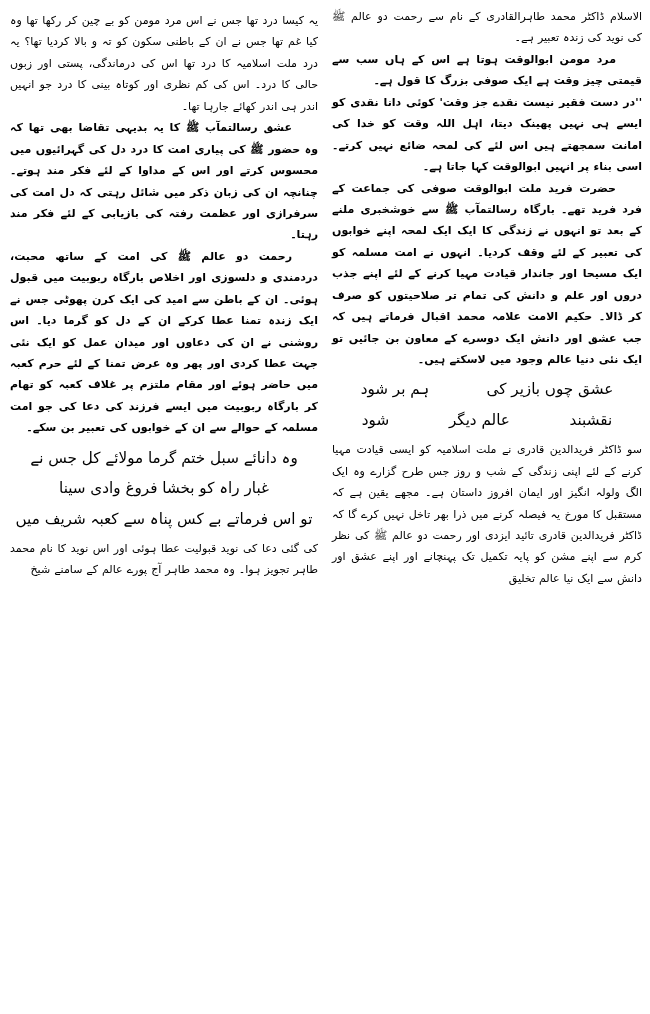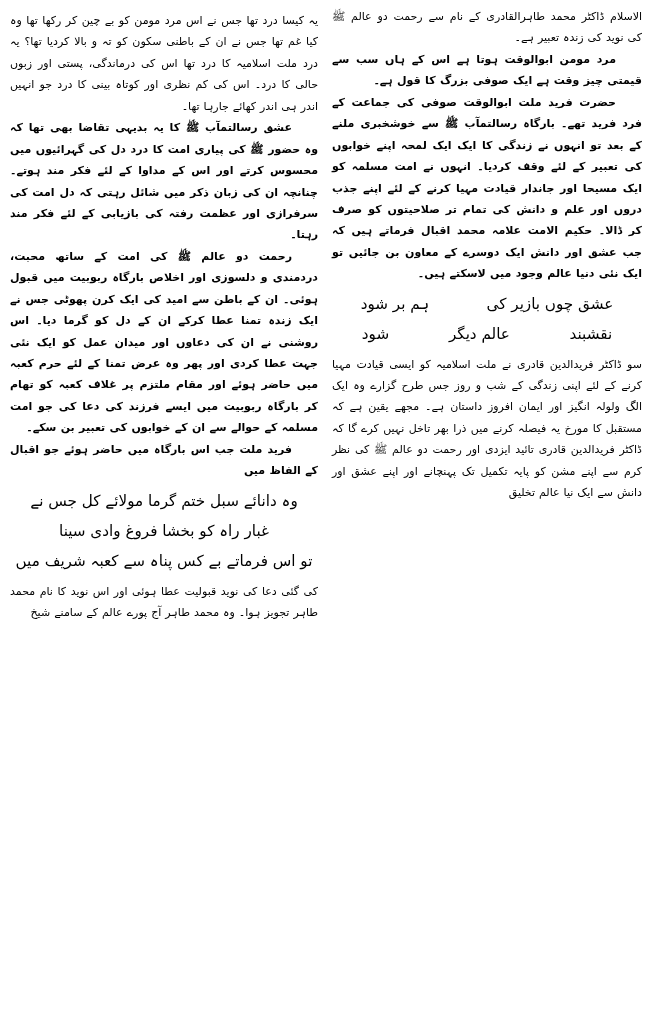--- a/index.html
+++ b/index.html
@@ -71,20 +71,21 @@
 </style>
 </head>
 <body>
 
 <div class="page">
 
   <div class="column right">
 
     <p class="para">الاسلام ڈاکٹر محمد طاہرالقادری کے نام سے رحمت دو عالم ﷺ کی نوید کی زندہ تعبیر ہے۔</p>
     <p class="para indent">مرد مومن ابوالوقت ہوتا ہے اس کے ہاں سب سے قیمتی چیز وقت ہے ایک صوفی بزرگ کا قول ہے۔</p>
+    <p class="para">''در دست فقیر نیست نقدے جز وقت' کوئی دانا نقدی کو ایسے ہی نہیں پھینک دیتا، اہل اللہ وقت کو خدا کی امانت سمجھتے ہیں اس لئے کی لمحہ ضائع نہیں کرتے۔ اسی بناء پر انہیں ابوالوقت کہا جاتا ہے۔</p>
     <p class="para indent">حضرت فرید ملت ابوالوقت صوفی کی جماعت کے فرد فرید تھے۔ بارگاہ رسالتمآب ﷺ سے خوشخبری ملنے کے بعد تو انہوں نے زندگی کا ایک ایک لمحہ اپنے خوابوں کی تعبیر کے لئے وقف کردیا۔ انہوں نے امت مسلمہ کو ایک مسیحا اور جاندار قیادت مہیا کرنے کے لئے اپنے جذب دروں اور علم و دانش کی تمام تر صلاحیتوں کو صرف کر ڈالا۔ حکیم الامت علامہ محمد اقبال فرماتے ہیں کہ جب عشق اور دانش ایک دوسرے کے معاون بن جائیں تو ایک نئی دنیا عالم وجود میں لاسکتے ہیں۔</p>
 
     <div class="verse-block">
       <span class="verse-line spaced">
         <span>عشق چوں بازیر کی</span>
         <span>ہم بر شود</span>
       </span>
       <span class="verse-line spaced">
         <span>نقشبند</span>
         <span>عالم دیگر</span>
@@ -97,21 +98,20 @@
   </div>
 
   <div class="column left">
 
     <div class="verse-block">
     </div>
 
     <p class="para">یہ کیسا درد تھا جس نے اس مرد مومن کو بے چین کر رکھا تھا وہ کیا غم تھا جس نے ان کے باطنی سکون کو تہ و بالا کردیا تھا؟ یہ درد ملت اسلامیہ کا درد تھا اس کی درماندگی، پستی اور زبوں حالی کا درد۔ اس کی کم نظری اور کوتاہ بینی کا درد جو انہیں اندر ہی اندر کھائے جارہا تھا۔</p>
     <p class="para indent">عشق رسالتمآب ﷺ کا یہ بدیہی تقاضا بھی تھا کہ وہ حضور ﷺ کی پیاری امت کا درد دل کی گہرائیوں میں محسوس کرتے اور اس کے مداوا کے لئے فکر مند ہوتے۔ چنانچہ ان کی زبان ذکر میں شائل رہتی کہ دل امت کی سرفرازی اور عظمت رفتہ کی بازیابی کے لئے فکر مند رہتا۔</p>
     <p class="para indent">رحمت دو عالم ﷺ کی امت کے ساتھ محبت، دردمندی و دلسوزی اور اخلاص بارگاہ ربوبیت میں قبول ہوئی۔ ان کے باطن سے امید کی ایک کرن پھوٹی جس نے ایک زندہ تمنا عطا کرکے ان کے دل کو گرما دیا۔ اس روشنی نے ان کی دعاوں اور میدان عمل کو ایک نئی جہت عطا کردی اور پھر وہ عرض تمنا کے لئے حرم کعبہ میں حاضر ہوئے اور مقام ملتزم پر غلاف کعبہ کو تھام کر بارگاہ ربوبیت میں ایسے فرزند کی دعا کی جو امت مسلمہ کے حوالے سے ان کے خوابوں کی تعبیر بن سکے۔</p>
-    <p class="para indent">فرید ملت جب اس بارگاہ میں حاضر ہوئے جو اقبال کے الفاظ میں</p>
 
     <div class="verse-block">
       <span class="verse-line">وہ دانائے سبل ختم گرما مولائے کل جس نے</span>
       <span class="verse-line">غبار راہ کو بخشا فروغ وادی سینا</span>
       <span class="verse-line">تو اس فرماتے بے کس پناہ سے کعبہ شریف میں</span>
     </div>
 
     <p class="para">کی گئی دعا کی نوید قبولیت عطا ہوئی اور اس نوید کا نام محمد طاہر تجویز ہوا۔ وہ محمد طاہر آج پورے عالم کے سامنے شیخ</p>
 
   </div>

